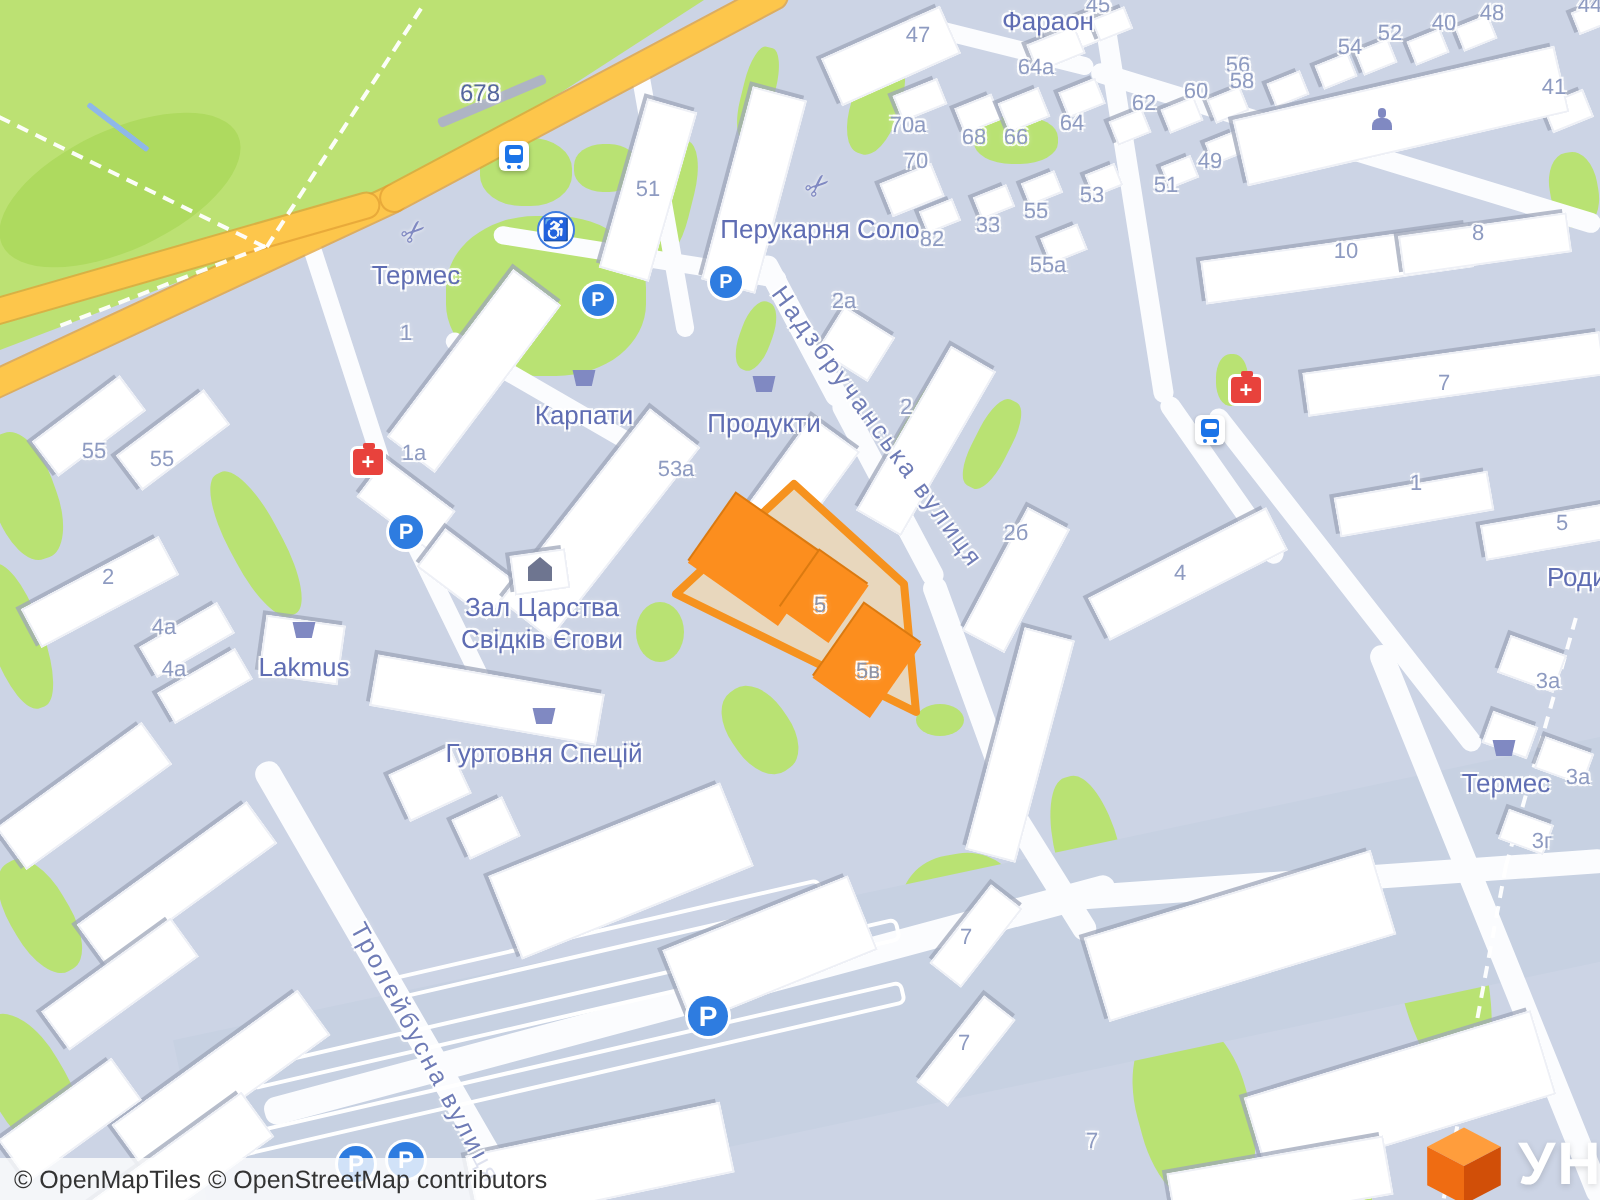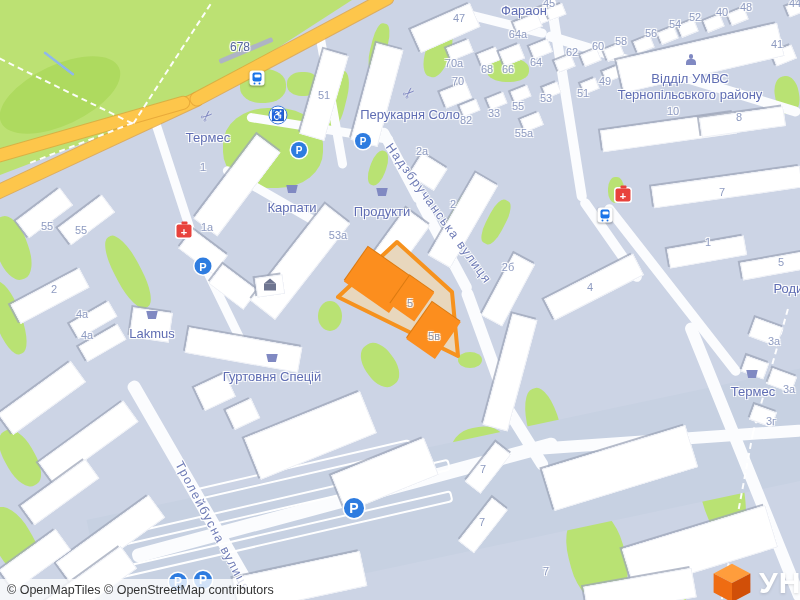--- a/index.html
+++ b/index.html
@@ -207,29 +207,29 @@
       <div class="lbl num" style="left: 494px; top: 114px;">33</div>
       <div class="lbl num" style="left: 518px; top: 107px;">55</div>
       <div class="lbl num" style="left: 524px; top: 134px;">55а</div>
       <div class="lbl num" style="left: 324px; top: 96px;">51</div>
       <div class="lbl num" style="left: 422px; top: 152px;">2а</div>
       <div class="lbl num" style="left: 549px; top: 4px;">45</div>
       <div class="lbl num" style="left: 746px; top: 8px;">48</div>
       <div class="lbl num" style="left: 722px; top: 13px;">40</div>
       <div class="lbl num" style="left: 695px; top: 18px;">52</div>
       <div class="lbl num" style="left: 675px; top: 25px;">54</div>
-      <div class="lbl num" style="left: 651px; top: 34px;">56</div>
+      <div class="lbl num" style="left: 619px; top: 34px;">56</div>
       <div class="lbl num" style="left: 621px; top: 42px;">58</div>
       <div class="lbl num" style="left: 598px; top: 47px;">60</div>
       <div class="lbl num" style="left: 572px; top: 53px;">62</div>
       <div class="lbl num" style="left: 777px; top: 45px;">41</div>
       <div class="lbl num" style="left: 605px; top: 82px;">49</div>
       <div class="lbl num" style="left: 583px; top: 94px;">51</div>
       <div class="lbl num" style="left: 546px; top: 99px;">53</div>
-      <div class="lbl num" style="left: 673px; top: 112px;">10</div>
+      <div class="lbl num" style="left: 673px; top: 127px;">10</div>
       <div class="lbl num" style="left: 739px; top: 118px;">8</div>
       <div class="lbl num" style="left: 722px; top: 193px;">7</div>
       <div class="lbl num" style="left: 203px; top: 168px;">1</div>
       <div class="lbl num" style="left: 207px; top: 228px;">1а</div>
       <div class="lbl num" style="left: 47px; top: 227px;">55</div>
       <div class="lbl num" style="left: 81px; top: 231px;">55</div>
       <div class="lbl num" style="left: 54px; top: 290px;">2</div>
       <div class="lbl num" style="left: 82px; top: 315px;">4а</div>
       <div class="lbl num" style="left: 87px; top: 336px;">4а</div>
       <div class="lbl num" style="left: 338px; top: 236px; text-align: right;">53а</div>
@@ -255,29 +255,29 @@
         <i class="basket-h"></i>
       </div>
       <div class="lbl " style="left: 382px; top: 212px;">Продукти</div>
       <div class="mk basket" style="left: 382px; top: 192px;">
         <i class="basket-h"></i>
       </div>
       <div class="lbl " style="left: 152px; top: 334px;">Lakmus</div>
       <div class="mk basket" style="left: 152px; top: 315px;">
         <i class="basket-h"></i>
       </div>
+      <div class="lbl " style="left: 271px; top: 312px;">Зал Царства
+Свідків Єгови</div>
       <div class="mk hall" style="left: 270px; top: 287px;">
         <i></i>
       </div>
       <div class="lbl " style="left: 272px; top: 377px;">Гуртовня Спецій</div>
       <div class="mk basket" style="left: 272px; top: 358px;">
         <i class="basket-h"></i>
       </div>
-      <div class="lbl " style="left: 690px; top: 87px;">Відділ УМВС
-Тернопільського району</div>
       <div class="mk person" style="left: 691px; top: 62px;">
         <i></i>
       </div>
       <div class="lbl " style="left: 753px; top: 392px;">Термес</div>
       <div class="mk basket" style="left: 752px; top: 374px;">
         <i class="basket-h"></i>
       </div>
       <div class="lbl " style="left: 792px; top: 289px;">Родин</div>
       <div class="mk p-ico" style="left: 363px; top: 141px; width: 16px; height: 16px; font-size: 10px;">P</div>
       <div class="mk p-ico" style="left: 299px; top: 150px; width: 16px; height: 16px; font-size: 10px;">P</div>

